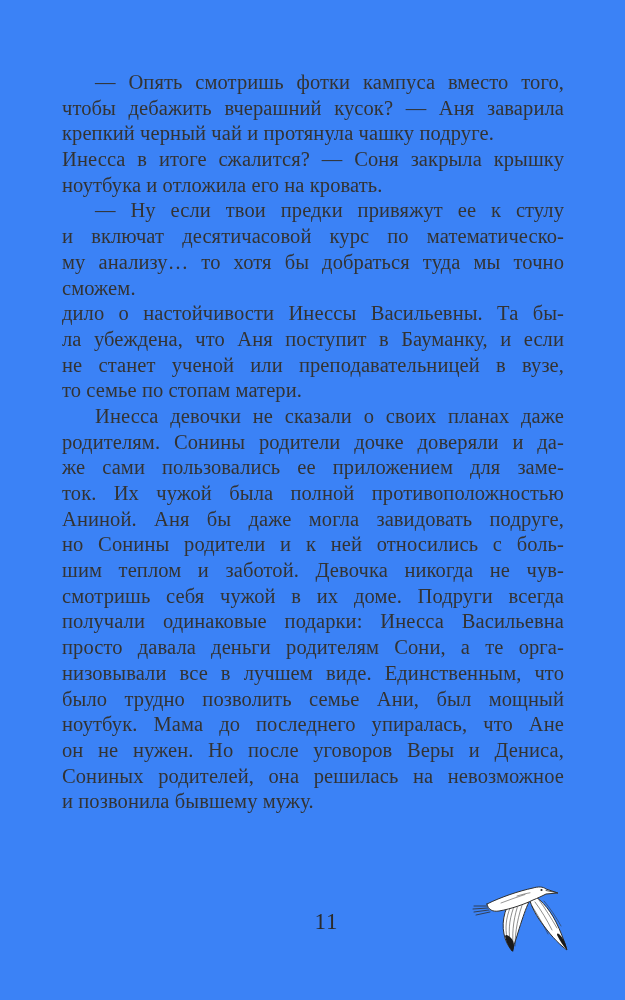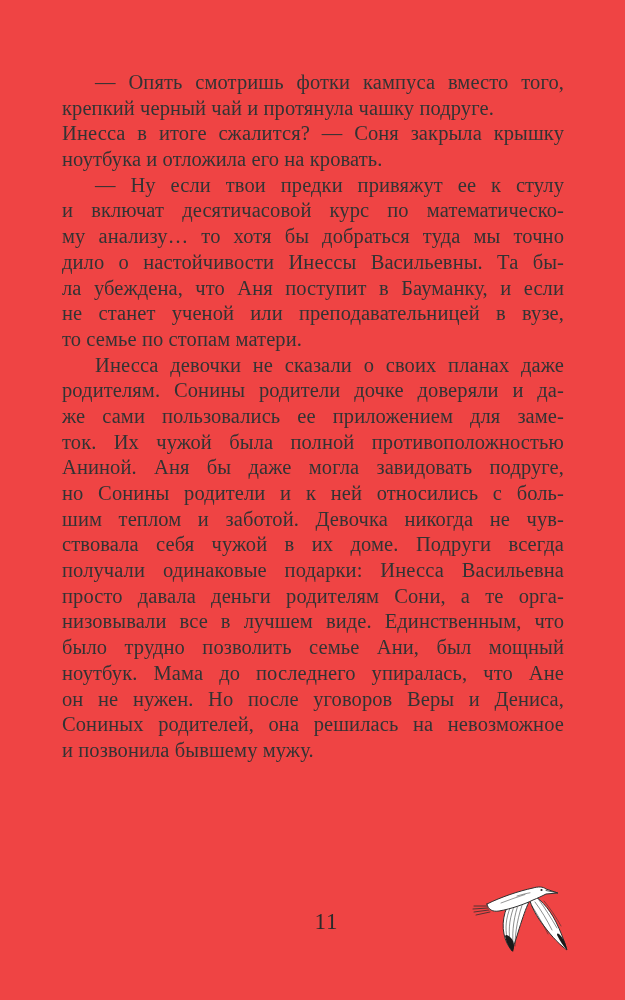--- a/index.html
+++ b/index.html
@@ -5,21 +5,21 @@
   html,body { margin:0; padding:0; }
   body {
     font-family: "Liberation Serif", "DejaVu Serif", serif;
     background:#e8e8e8;
   }
   .book-page {
     position:relative;
     width:625px;
     height:1000px;
     margin:0 auto;
-    background:#ef4444;
+    background:#3b82f6;
     overflow:hidden;
   }
   .text-block {
     position:absolute;
     left:62px;
     top:70px;
     width:502px;
     color:#333333;
   }
   .line {
@@ -54,38 +54,40 @@
   }
   .bird svg { width:100%; height:100%; display:block; }
 </style>
 </head>
 <body>
 
 <div class="book-page">
 
   <div class="text-block">
       <div class="line first">— Опять смотришь фотки кампуса вместо того,</div>
+      <div class="line">чтобы дебажить вчерашний кусок? — Аня заварила</div>
       <div class="line last">крепкий черный чай и протянула чашку подруге.</div>
       <div class="line">Инесса в итоге сжалится? — Соня закрыла крышку</div>
       <div class="line last">ноутбука и отложила его на кровать.</div>
       <div class="line first">— Ну если твои предки привяжут ее к стулу</div>
       <div class="line">и включат десятичасовой курс по математическо-</div>
       <div class="line">му анализу… то хотя бы добраться туда мы точно</div>
+      <div class="line last">сможем.</div>
       <div class="line">дило о настойчивости Инессы Васильевны. Та бы-</div>
       <div class="line">ла убеждена, что Аня поступит в Бауманку, и если</div>
       <div class="line">не станет ученой или преподавательницей в вузе,</div>
       <div class="line last">то семье по стопам матери.</div>
       <div class="line first">Инесса девочки не сказали о своих планах даже</div>
       <div class="line">родителям. Сонины родители дочке доверяли и да-</div>
       <div class="line">же сами пользовались ее приложением для заме-</div>
       <div class="line">ток. Их чужой была полной противоположностью</div>
       <div class="line">Аниной. Аня бы даже могла завидовать подруге,</div>
       <div class="line">но Сонины родители и к ней относились с боль-</div>
       <div class="line">шим теплом и заботой. Девочка никогда не чув-</div>
-      <div class="line">ствовала себя чужой в их доме. Подруги всегда</div>
+      <div class="line">смотришь себя чужой в их доме. Подруги всегда</div>
       <div class="line">получали одинаковые подарки: Инесса Васильевна</div>
       <div class="line">просто давала деньги родителям Сони, а те орга-</div>
       <div class="line">низовывали все в лучшем виде. Единственным, что</div>
       <div class="line">было трудно позволить семье Ани, был мощный</div>
       <div class="line">ноутбук. Мама до последнего упиралась, что Ане</div>
       <div class="line">он не нужен. Но после уговоров Веры и Дениса,</div>
       <div class="line">Сониных родителей, она решилась на невозможное</div>
       <div class="line last">и позвонила бывшему мужу.</div>
     </div>
 

